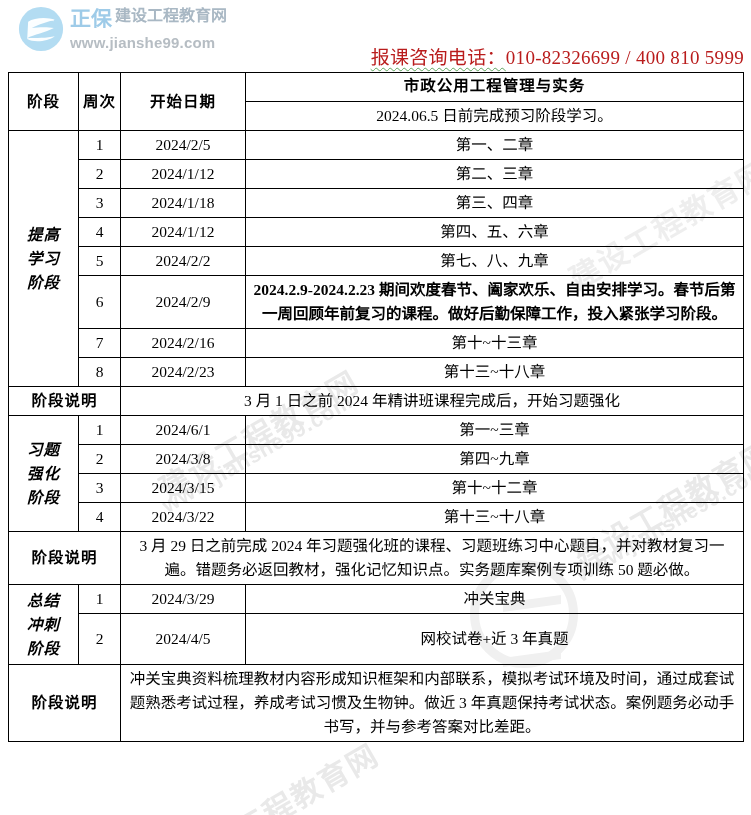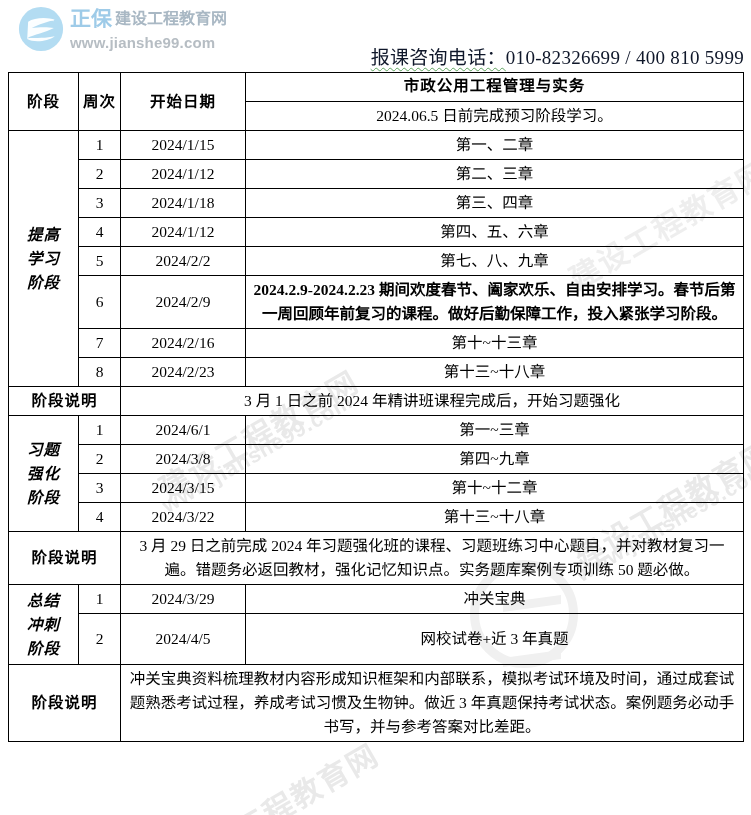--- a/index.html
+++ b/index.html
@@ -79,21 +79,21 @@
     width: 46px;
     height: 46px;
     flex: 0 0 46px;
   }
   .brand-text {
     margin-left: 6px;
     line-height: 1;
   }
   .brand-line1 {
     display: flex;
-    align-items: center;
+    align-items: flex-start;
     font-family: "Liberation Sans", sans-serif;
   }
   .brand-zb {
     font-size: 21px;
     font-weight: 700;
     color: #9ecbe8;
     letter-spacing: 0px;
   }
   .brand-sub {
     font-size: 16px;
@@ -108,21 +108,21 @@
     font-size: 15px;
     font-weight: 700;
     color: #b6bdc3;
     letter-spacing: .2px;
   }
   .hotline {
     position: absolute;
     right: 7px;
     top: 42px;
     font-size: 19px;
-    color: #0f172a;
+    color: #b91c1c;
     letter-spacing: .3px;
     white-space: nowrap;
   }
   .hotline .wavy {
     text-decoration: underline;
     text-decoration-style: wavy;
     text-decoration-color: #5fa35f;
     text-decoration-thickness: 1px;
     text-underline-offset: 3px;
   }
@@ -245,21 +245,21 @@
         <td>2024.06.5 日前完成预习阶段学习。</td>
       </tr>
 
       <tr>
         <td class="stage-name" rowspan="8">
           <span>提高</span>
           <span>学习</span>
           <span>阶段</span>
         </td>
         <td class="num">1</td>
-        <td class="date">2024/1/15</td>
+        <td class="date">2024/2/5</td>
         <td>第一、二章</td>
       </tr>
       <tr>
         <td class="num">2</td>
         <td class="date">2024/1/12</td>
         <td>第二、三章</td>
       </tr>
       <tr>
         <td class="num">3</td>
         <td class="date">2024/1/18</td>

